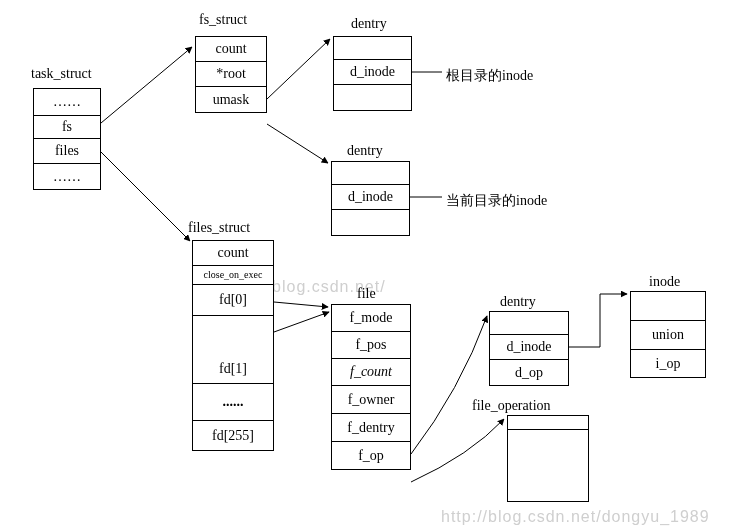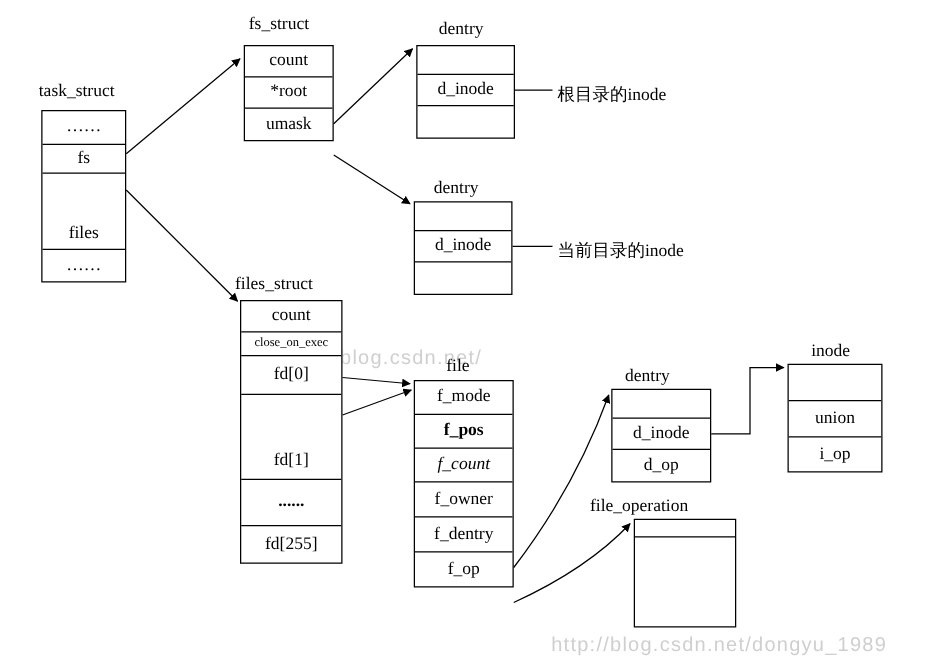--- a/index.html
+++ b/index.html
@@ -71,21 +71,21 @@
 <div class="label" style="left:347px; top:143px;">dentry</div>
 <div class="label" style="left:188px; top:220px;">files_struct</div>
 <div class="label" style="left:357px; top:286px;">file</div>
 <div class="label" style="left:500px; top:294px;">dentry</div>
 <div class="label" style="left:472px; top:398px;">file_operation</div>
 <div class="label" style="left:649px; top:274px;">inode</div>
 
 <div class="table" style="left:33px; top:88px; width:66px;">
   <div class="cell" style="height:27px;">……</div>
   <div class="cell" style="height:23px;">fs</div>
-  <div class="cell" style="height:25px;margin-top:36px;">files</div>
+  <div class="cell" style="height:25px;">files</div>
   <div class="cell" style="height:25px;">……</div>
 </div>
 
 <div class="table" style="left:195px; top:36px; width:70px;">
   <div class="cell" style="height:25px;">count</div>
   <div class="cell" style="height:25px;">*root</div>
   <div class="cell" style="height:25px;">umask</div>
 </div>
 
 <div class="table" style="left:333px; top:36px; width:77px;">
@@ -108,21 +108,21 @@
   <div class="cell" style="height:25px;">count</div>
   <div class="cell small" style="height:19px;">close_on_exec</div>
   <div class="cell" style="height:31px;">fd[0]</div>
   <div class="cell" style="height:29px;margin-top:39px;">fd[1]</div>
   <div class="cell" style="height:37px; font-weight:bold;">......</div>
   <div class="cell" style="height:29px;">fd[255]</div>
 </div>
 
 <div class="table" style="left:331px; top:304px; width:78px;">
   <div class="cell" style="height:27px;">f_mode</div>
-  <div class="cell" style="height:27px;font-weight:bold;">f_pos</div>
+  <div class="cell" style="height:27px;">f_pos</div>
   <div class="cell" style="height:27px;font-style:italic;">f_count</div>
   <div class="cell" style="height:28px;">f_owner</div>
   <div class="cell" style="height:28px;">f_dentry</div>
   <div class="cell" style="height:27px;">f_op</div>
 </div>
 
 <div class="table" style="left:489px; top:311px; width:78px;">
   <div class="cell" style="height:23px;"></div>
   <div class="cell" style="height:25px;">d_inode</div>
   <div class="cell" style="height:25px;">d_op</div>

